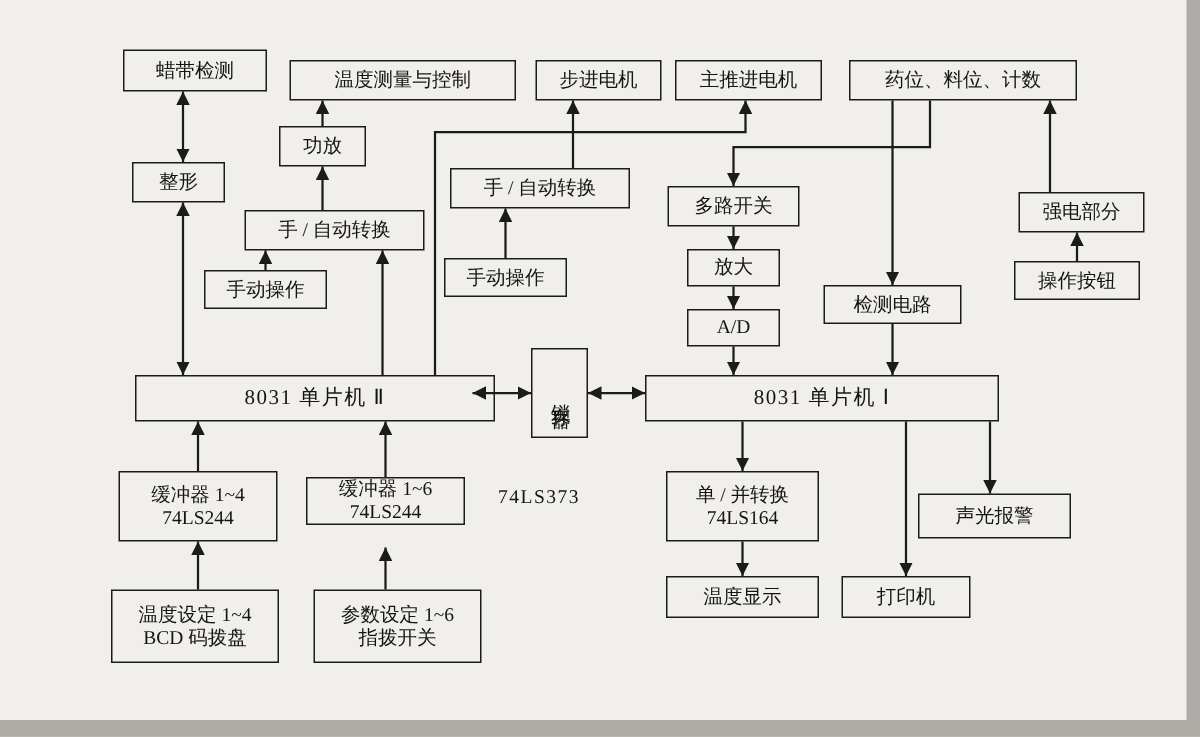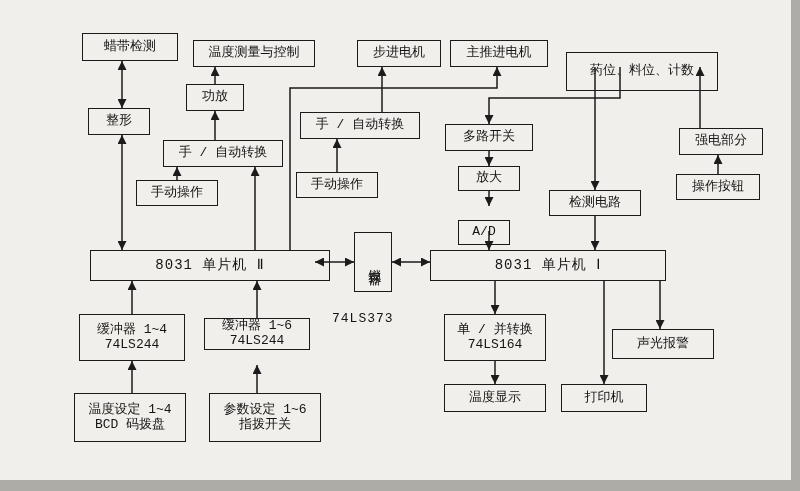--- a/index.html
+++ b/index.html
@@ -1,36 +1,36 @@
 <!DOCTYPE html>
 <html><head>
 <meta charset="utf-8">
 <style>
   html,body{margin:0;padding:0;background:#8f8d89;}
   #page{
     position:relative;width:800px;height:491px;overflow:hidden;
     background:#f1efeb;
-    font-family:Liberation Mono, monospace;
+    font-family:Liberation Serif, serif;
     color:#141414;
   }
   .scan-edge{position:absolute;background:#aeaca7;}
   .node{
     position:absolute;box-sizing:border-box;
     border:1.6px solid #1b1b1b;
     display:flex;align-items:center;justify-content:center;
     text-align:center;font-size:13px;line-height:1.12;
     background:transparent;white-space:nowrap;
   }
   .node.two{flex-direction:column;white-space:normal;}
   .node.big{font-size:14px;letter-spacing:1px;}
   .node.vert{
     writing-mode:vertical-rl;text-orientation:upright;
     letter-spacing:2px;font-size:13px;
   }
-  .free-label{position:absolute;font-size:13px;letter-spacing:1px;}
+  .free-label{position:absolute;font-size:13px;letter-spacing:1px;margin-top:12px;}
   svg#edges{position:absolute;left:0;top:0;pointer-events:none;}
   svg#edges line,svg#edges polyline{stroke:#1b1b1b;stroke-width:1.5;fill:none;}
 </style>
 </head>
 <body>
 
 <div id="page">
 
   <svg id="edges" width="800" height="491">
     <defs>
@@ -61,38 +61,38 @@
     <line x1="495" y1="361" x2="495" y2="384" marker-end="url(#arrow)"></line>
     <line x1="604" y1="281" x2="604" y2="384" marker-end="url(#arrow)"></line>
     <line x1="660" y1="281" x2="660" y2="329" marker-end="url(#arrow)"></line>
     <line x1="132" y1="314" x2="132" y2="281" marker-end="url(#arrow)"></line>
     <line x1="257" y1="318" x2="257" y2="281" marker-end="url(#arrow)"></line>
     <line x1="132" y1="393" x2="132" y2="361" marker-end="url(#arrow)"></line>
     <line x1="257" y1="393" x2="257" y2="365" marker-end="url(#arrow)"></line>
   </svg>
 
   <div class="node" style="left:82px;top:33px;width:96px;height:28px">蜡带检测</div>
-  <div class="node" style="left:193px;top:40px;width:122px;height:27px">温度测量与控制</div>
+  <div class="node" style="left:193px;top:40px;width:151px;height:27px">温度测量与控制</div>
   <div class="node" style="left:357px;top:40px;width:84px;height:27px">步进电机</div>
   <div class="node" style="left:450px;top:40px;width:98px;height:27px">主推进电机</div>
-  <div class="node" style="left:566px;top:52px;width:152px;height:39px">药位、料位、计数</div>
+  <div class="node" style="left:566px;top:40px;width:152px;height:27px">药位、料位、计数</div>
 
   <div class="node" style="left:186px;top:84px;width:58px;height:27px">功放</div>
   <div class="node" style="left:88px;top:108px;width:62px;height:27px">整形</div>
   <div class="node" style="left:300px;top:112px;width:120px;height:27px">手 / 自动转换</div>
   <div class="node" style="left:445px;top:124px;width:88px;height:27px">多路开关</div>
   <div class="node" style="left:679px;top:128px;width:84px;height:27px">强电部分</div>
   <div class="node" style="left:163px;top:140px;width:120px;height:27px">手 / 自动转换</div>
 
   <div class="node" style="left:458px;top:166px;width:62px;height:25px">放大</div>
   <div class="node" style="left:296px;top:172px;width:82px;height:26px">手动操作</div>
   <div class="node" style="left:676px;top:174px;width:84px;height:26px">操作按钮</div>
   <div class="node" style="left:136px;top:180px;width:82px;height:26px">手动操作</div>
   <div class="node" style="left:549px;top:190px;width:92px;height:26px">检测电路</div>
-  <div class="node" style="left:458px;top:220px;width:52px;height:25px">A/D</div>
+  <div class="node" style="left:458px;top:206px;width:62px;height:25px">A/D</div>
 
   <div class="node vert" style="left:354px;top:232px;width:38px;height:60px">锁存器</div>
   <div class="node big" style="left:90px;top:250px;width:240px;height:31px">8031 单片机  Ⅱ</div>
   <div class="node big" style="left:430px;top:250px;width:236px;height:31px">8031 单片机  Ⅰ</div>
   <span class="free-label" style="left:332px;top:311px">74LS373</span>
 
   <div class="node two" style="left:79px;top:314px;width:106px;height:47px">
     <span>缓冲器 1~4</span>
     <span>74LS244</span>
   </div>

